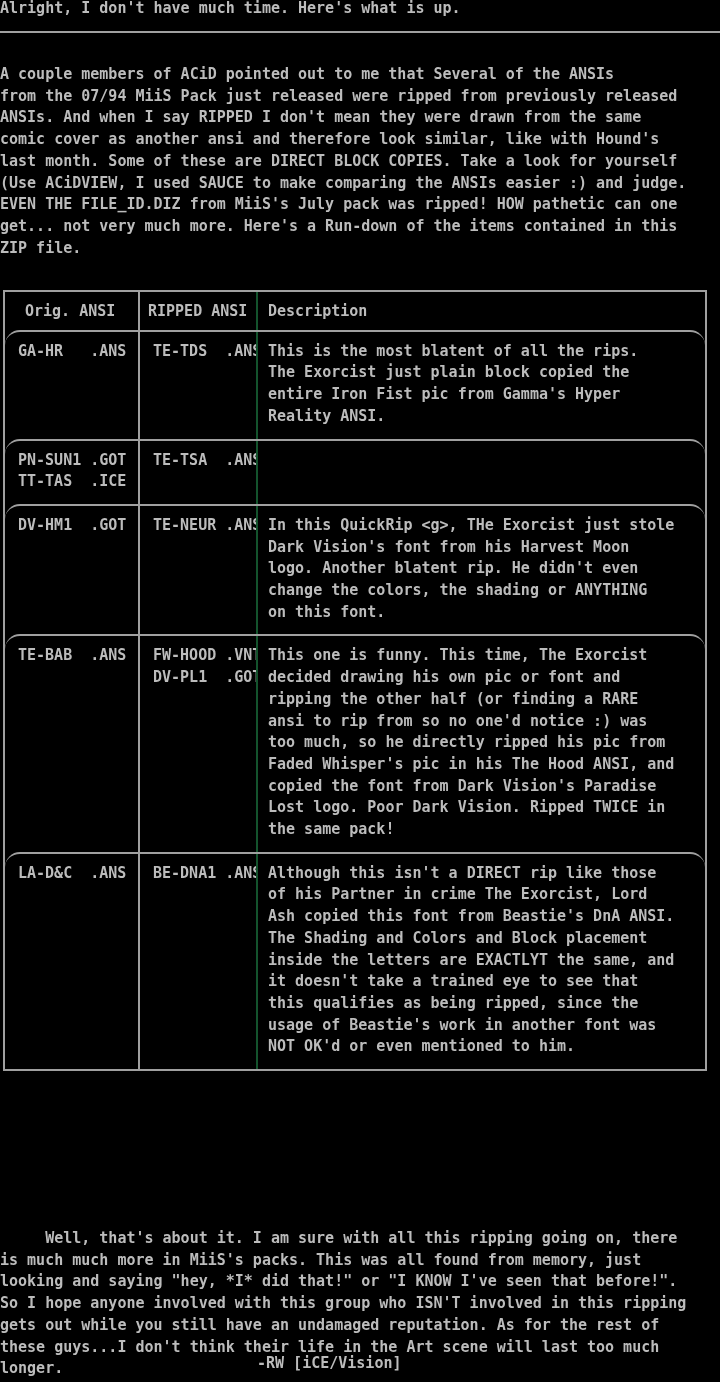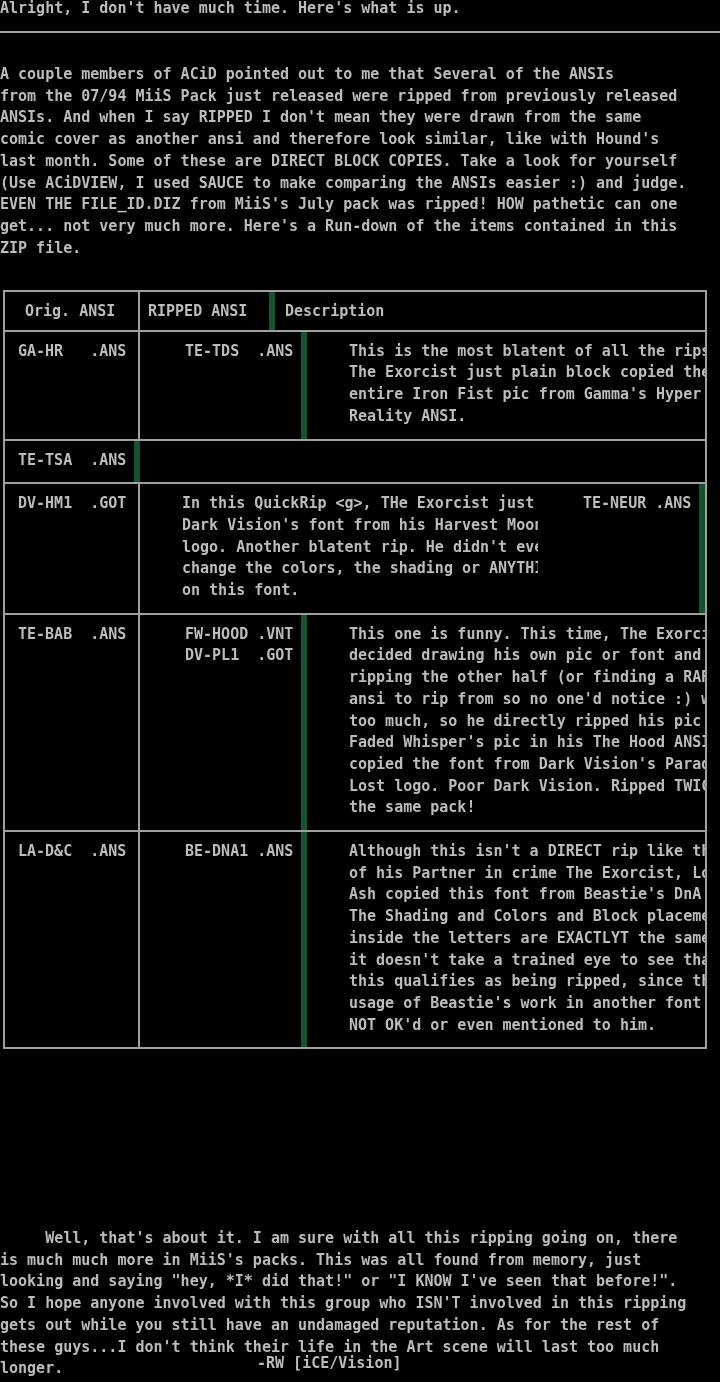--- a/index.html
+++ b/index.html
@@ -29,30 +29,30 @@
 
   
   #rip-table {
     position: absolute;
     top: 290px;
     left: 3px;
     width: 704px;
     box-sizing: border-box;
     border: 2px solid #a0a0a0;
   }
-  .trow { display: flex; }
-  .trow.body-row { border-top: 2px solid #a0a0a0; gap: 32px; }
+  .trow { display: flex; border-radius: 15px; }
+  .trow.body-row { border-top: 2px solid #a0a0a0; }
   .cell {
     box-sizing: border-box;
     padding: 9px 0 11px 13px;
     white-space: pre;
     overflow: hidden;
   }
   .c1 { width: 135px; border-right: 2px solid #a0a0a0; flex: none; }
-  .c2 { width: 135px; border-right: 6px solid #14532d; flex: none; }
+  .c2 { width: 118px; border-right: 2px solid #14532d; flex: none; }
   .c3 { flex: 1; padding-left: 10px; }
   .header-row .cell { padding-top: 9px; padding-bottom: 7px; }
   .header-row .c1 { padding-left: 20px; }
   .header-row .c2 { padding-left: 8px; }
   .header-row .c3 { padding-left: 10px; }
 </style>
 </head>
 <body>
 
 <main>
@@ -81,31 +81,33 @@
     <div class="trow body-row">
       <div class="cell c1">GA-HR   .ANS</div>
       <div class="cell c2">TE-TDS  .ANS</div>
       <div class="cell c3">This is the most blatent of all the rips.
 The Exorcist just plain block copied the
 entire Iron Fist pic from Gamma's Hyper
 Reality ANSI.</div>
     </div>
 
     <div class="trow body-row">
+      <div class="cell c1">PN-SUN1 .GOT
+TT-TAS  .ICE</div>
       <div class="cell c2">TE-TSA  .ANS</div>
     </div>
 
     <div class="trow body-row">
       <div class="cell c1">DV-HM1  .GOT</div>
+      <div class="cell c2">TE-NEUR .ANS</div>
       <div class="cell c3">In this QuickRip &lt;g&gt;, THe Exorcist just stole
 Dark Vision's font from his Harvest Moon
 logo. Another blatent rip. He didn't even
 change the colors, the shading or ANYTHING
 on this font.</div>
-      <div class="cell c2">TE-NEUR .ANS</div>
     </div>
 
     <div class="trow body-row">
       <div class="cell c1">TE-BAB  .ANS</div>
       <div class="cell c2">FW-HOOD .VNT
 DV-PL1  .GOT</div>
       <div class="cell c3">This one is funny. This time, The Exorcist
 decided drawing his own pic or font and
 ripping the other half (or finding a RARE
 ansi to rip from so no one'd notice :) was

